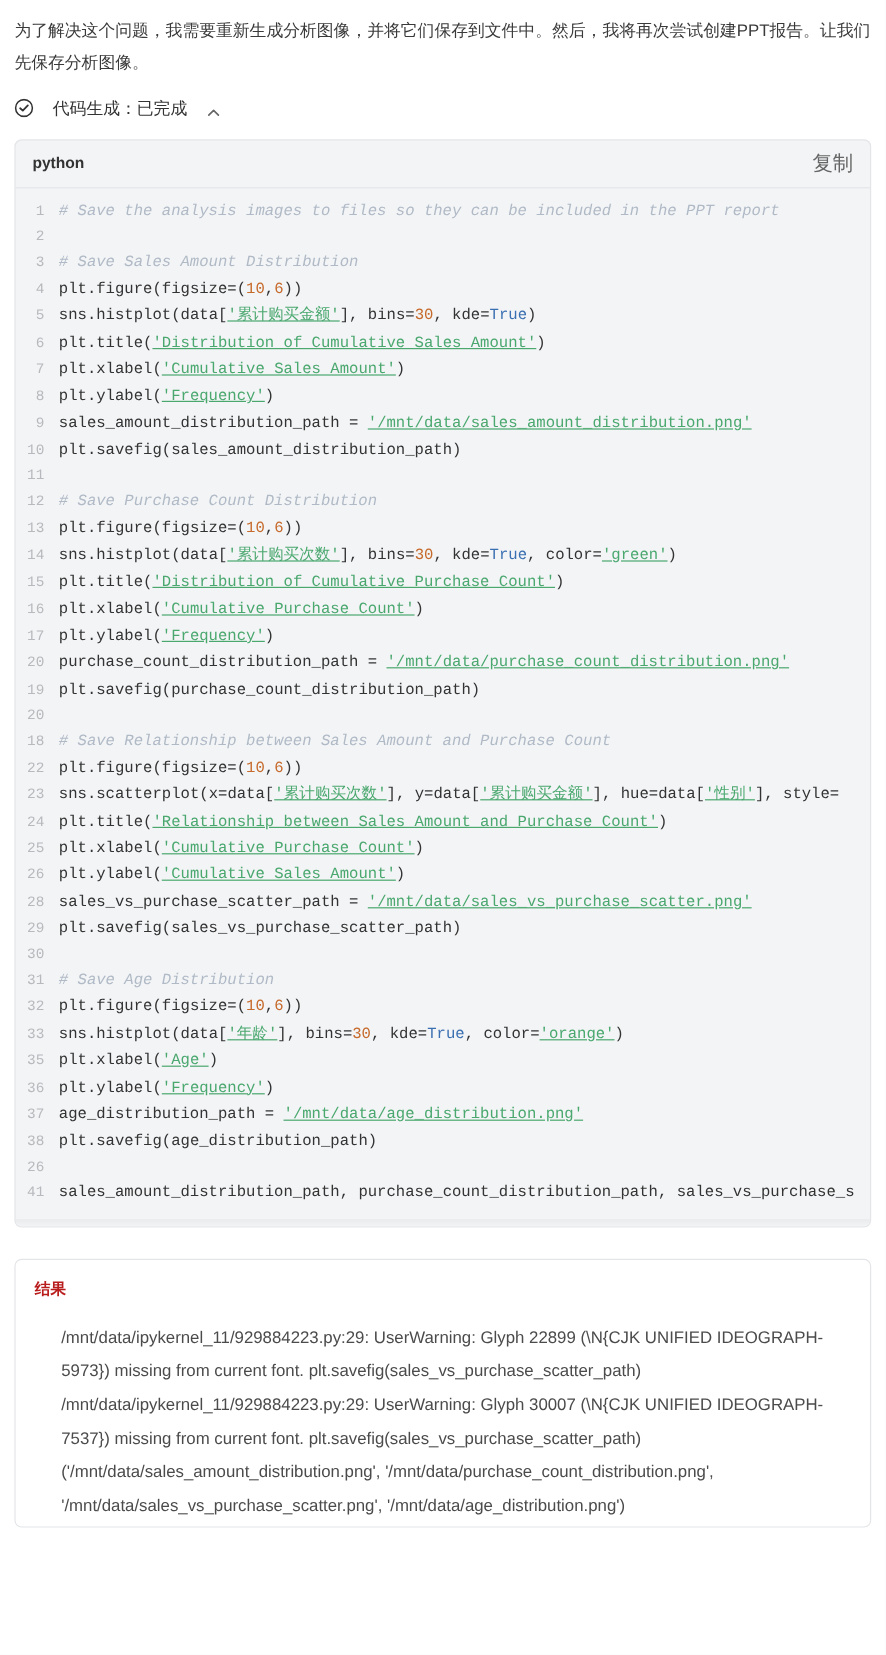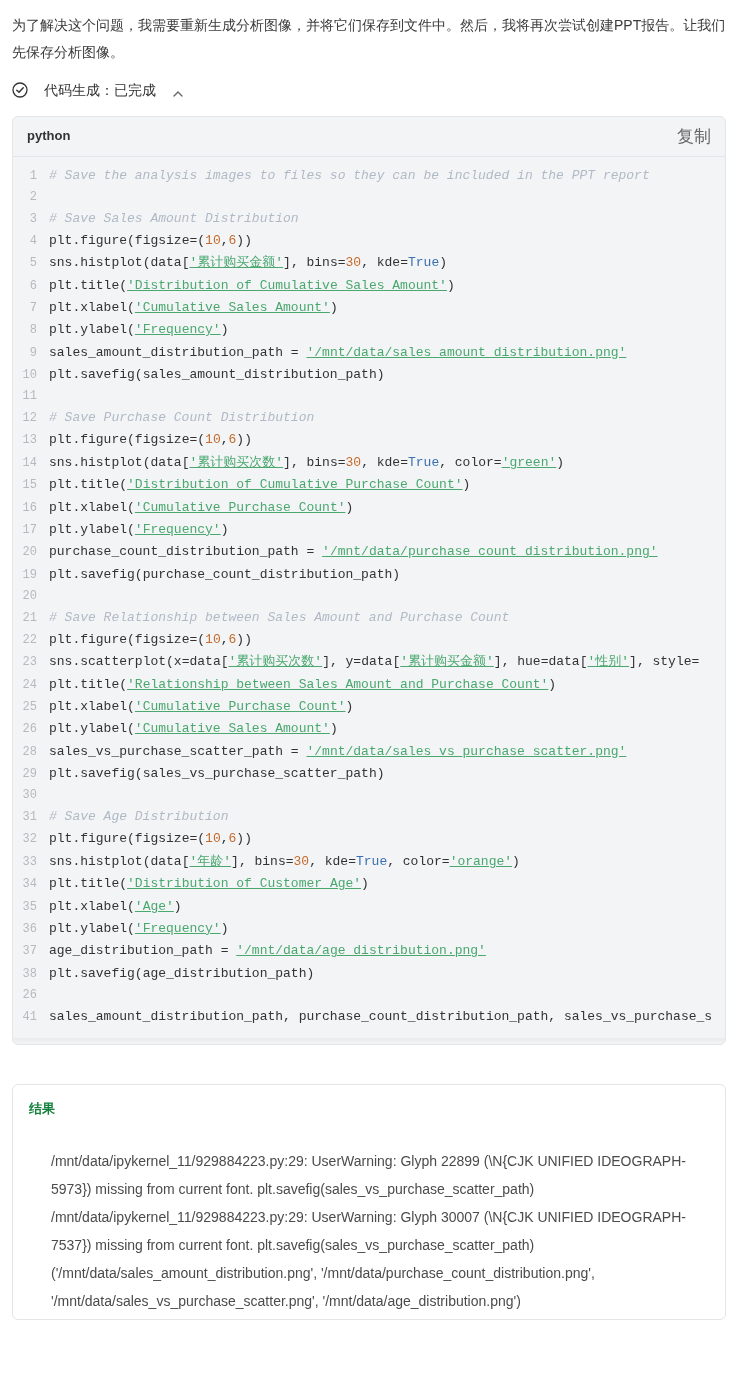--- a/index.html
+++ b/index.html
@@ -32,21 +32,21 @@
   justify-content: center;
 }
 .status-line .chevron {
   width: 12px;
   height: 12px;
 }
 .code-block-wrap {
   background: #f3f4f6;
   border: 1px solid #e4e5e8;
   border-radius: 6px;
-  margin-bottom: 39px;
+  margin-bottom: 26px;
 }
 .code-header {
   display: flex;
   justify-content: space-between;
   align-items: center;
   padding: 8px 14px;
   border-bottom: 1px solid #e4e5e8;
 }
 .code-lang {
   font-weight: 700;
@@ -97,22 +97,22 @@
   border-radius: 0 0 6px 6px;
 }
 .result-block {
   border: 1px solid #e4e5e8;
   border-radius: 6px;
   padding: 14px 16px 4px 16px;
 }
 .result-title {
   font-weight: 600;
   font-size: 13px;
-  color: #15803d;
-  margin-bottom: 27px;
+  color: #b91c1c;
+  margin-bottom: 16px;
   font-family: Liberation Serif, serif;
 }
 .result-body {
   padding-left: 22px;
   color: #4b4b4b;
   font-size: 14px;
   line-height: 2.0;
   white-space: pre-wrap;
   word-break: break-word;
 }
@@ -158,33 +158,32 @@
       <div class="code-line"><span class="gutter">11</span><span class="code-content"></span></div>
       <div class="code-line"><span class="gutter">12</span><span class="code-content"><span class="cmt"># Save Purchase Count Distribution</span></span></div>
       <div class="code-line"><span class="gutter">13</span><span class="code-content"><span class="id">plt</span><span class="id">.</span><span class="id">figure</span><span class="id">(</span><span class="id">figsize</span><span class="id">=</span><span class="id">(</span><span class="num">10</span><span class="id">,</span><span class="num">6</span><span class="id">)</span><span class="id">)</span></span></div>
       <div class="code-line"><span class="gutter">14</span><span class="code-content"><span class="id">sns</span><span class="id">.</span><span class="id">histplot</span><span class="id">(</span><span class="id">data</span><span class="id">[</span><span class="str">'累计购买次数'</span><span class="id">]</span><span class="id">, </span><span class="id">bins</span><span class="id">=</span><span class="num">30</span><span class="id">, </span><span class="id">kde</span><span class="id">=</span><span class="kw">True</span><span class="id">, </span><span class="id">color</span><span class="id">=</span><span class="str">'green'</span><span class="id">)</span></span></div>
       <div class="code-line"><span class="gutter">15</span><span class="code-content"><span class="id">plt</span><span class="id">.</span><span class="id">title</span><span class="id">(</span><span class="str">'Distribution of Cumulative Purchase Count'</span><span class="id">)</span></span></div>
       <div class="code-line"><span class="gutter">16</span><span class="code-content"><span class="id">plt</span><span class="id">.</span><span class="id">xlabel</span><span class="id">(</span><span class="str">'Cumulative Purchase Count'</span><span class="id">)</span></span></div>
       <div class="code-line"><span class="gutter">17</span><span class="code-content"><span class="id">plt</span><span class="id">.</span><span class="id">ylabel</span><span class="id">(</span><span class="str">'Frequency'</span><span class="id">)</span></span></div>
       <div class="code-line"><span class="gutter">20</span><span class="code-content"><span class="id">purchase_count_distribution_path</span><span class="id"> </span><span class="id">=</span><span class="id"> </span><span class="str">'/mnt/data/purchase_count_distribution.png'</span></span></div>
       <div class="code-line"><span class="gutter">19</span><span class="code-content"><span class="id">plt</span><span class="id">.</span><span class="id">savefig</span><span class="id">(</span><span class="id">purchase_count_distribution_path</span><span class="id">)</span></span></div>
       <div class="code-line"><span class="gutter">20</span><span class="code-content"></span></div>
-      <div class="code-line"><span class="gutter">21</span><span class="code-content"><span class="cmt"># Save Relationship between Sales Amount and Purchase Count</span></span></div>
+      <div class="code-line"><span class="gutter">18</span><span class="code-content"><span class="cmt"># Save Relationship between Sales Amount and Purchase Count</span></span></div>
       <div class="code-line"><span class="gutter">22</span><span class="code-content"><span class="id">plt</span><span class="id">.</span><span class="id">figure</span><span class="id">(</span><span class="id">figsize</span><span class="id">=</span><span class="id">(</span><span class="num">10</span><span class="id">,</span><span class="num">6</span><span class="id">)</span><span class="id">)</span></span></div>
       <div class="code-line"><span class="gutter">23</span><span class="code-content"><span class="id">sns</span><span class="id">.</span><span class="id">scatterplot</span><span class="id">(</span><span class="id">x</span><span class="id">=</span><span class="id">data</span><span class="id">[</span><span class="str">'累计购买次数'</span><span class="id">]</span><span class="id">, </span><span class="id">y</span><span class="id">=</span><span class="id">data</span><span class="id">[</span><span class="str">'累计购买金额'</span><span class="id">]</span><span class="id">, </span><span class="id">hue</span><span class="id">=</span><span class="id">data</span><span class="id">[</span><span class="str">'性别'</span><span class="id">]</span><span class="id">, </span><span class="id">style</span><span class="id">=</span></span></div>
       <div class="code-line"><span class="gutter">24</span><span class="code-content"><span class="id">plt</span><span class="id">.</span><span class="id">title</span><span class="id">(</span><span class="str">'Relationship between Sales Amount and Purchase Count'</span><span class="id">)</span></span></div>
       <div class="code-line"><span class="gutter">25</span><span class="code-content"><span class="id">plt</span><span class="id">.</span><span class="id">xlabel</span><span class="id">(</span><span class="str">'Cumulative Purchase Count'</span><span class="id">)</span></span></div>
       <div class="code-line"><span class="gutter">26</span><span class="code-content"><span class="id">plt</span><span class="id">.</span><span class="id">ylabel</span><span class="id">(</span><span class="str">'Cumulative Sales Amount'</span><span class="id">)</span></span></div>
       <div class="code-line"><span class="gutter">28</span><span class="code-content"><span class="id">sales_vs_purchase_scatter_path</span><span class="id"> </span><span class="id">=</span><span class="id"> </span><span class="str">'/mnt/data/sales_vs_purchase_scatter.png'</span></span></div>
       <div class="code-line"><span class="gutter">29</span><span class="code-content"><span class="id">plt</span><span class="id">.</span><span class="id">savefig</span><span class="id">(</span><span class="id">sales_vs_purchase_scatter_path</span><span class="id">)</span></span></div>
       <div class="code-line"><span class="gutter">30</span><span class="code-content"></span></div>
       <div class="code-line"><span class="gutter">31</span><span class="code-content"><span class="cmt"># Save Age Distribution</span></span></div>
       <div class="code-line"><span class="gutter">32</span><span class="code-content"><span class="id">plt</span><span class="id">.</span><span class="id">figure</span><span class="id">(</span><span class="id">figsize</span><span class="id">=</span><span class="id">(</span><span class="num">10</span><span class="id">,</span><span class="num">6</span><span class="id">)</span><span class="id">)</span></span></div>
       <div class="code-line"><span class="gutter">33</span><span class="code-content"><span class="id">sns</span><span class="id">.</span><span class="id">histplot</span><span class="id">(</span><span class="id">data</span><span class="id">[</span><span class="str">'年龄'</span><span class="id">]</span><span class="id">, </span><span class="id">bins</span><span class="id">=</span><span class="num">30</span><span class="id">, </span><span class="id">kde</span><span class="id">=</span><span class="kw">True</span><span class="id">, </span><span class="id">color</span><span class="id">=</span><span class="str">'orange'</span><span class="id">)</span></span></div>
-      <div class="code-line"><span class="gutter">34</span><span class="code-content"><span class="id">plt</span><span class="id">.</span><span class="id">title</span><span class="id">(</span><span class="str">'Distribution of Customer Age'</span><span class="id">)</span></span></div>
       <div class="code-line"><span class="gutter">35</span><span class="code-content"><span class="id">plt</span><span class="id">.</span><span class="id">xlabel</span><span class="id">(</span><span class="str">'Age'</span><span class="id">)</span></span></div>
       <div class="code-line"><span class="gutter">36</span><span class="code-content"><span class="id">plt</span><span class="id">.</span><span class="id">ylabel</span><span class="id">(</span><span class="str">'Frequency'</span><span class="id">)</span></span></div>
       <div class="code-line"><span class="gutter">37</span><span class="code-content"><span class="id">age_distribution_path</span><span class="id"> </span><span class="id">=</span><span class="id"> </span><span class="str">'/mnt/data/age_distribution.png'</span></span></div>
       <div class="code-line"><span class="gutter">38</span><span class="code-content"><span class="id">plt</span><span class="id">.</span><span class="id">savefig</span><span class="id">(</span><span class="id">age_distribution_path</span><span class="id">)</span></span></div>
       <div class="code-line"><span class="gutter">26</span><span class="code-content"></span></div>
       <div class="code-line"><span class="gutter">41</span><span class="code-content"><span class="id">sales_amount_distribution_path</span><span class="id">, </span><span class="id">purchase_count_distribution_path</span><span class="id">, </span><span class="id">sales_vs_purchase_s</span></span></div>
     </div>
   <div class="scroll-shadow"></div>
 </div>
 

